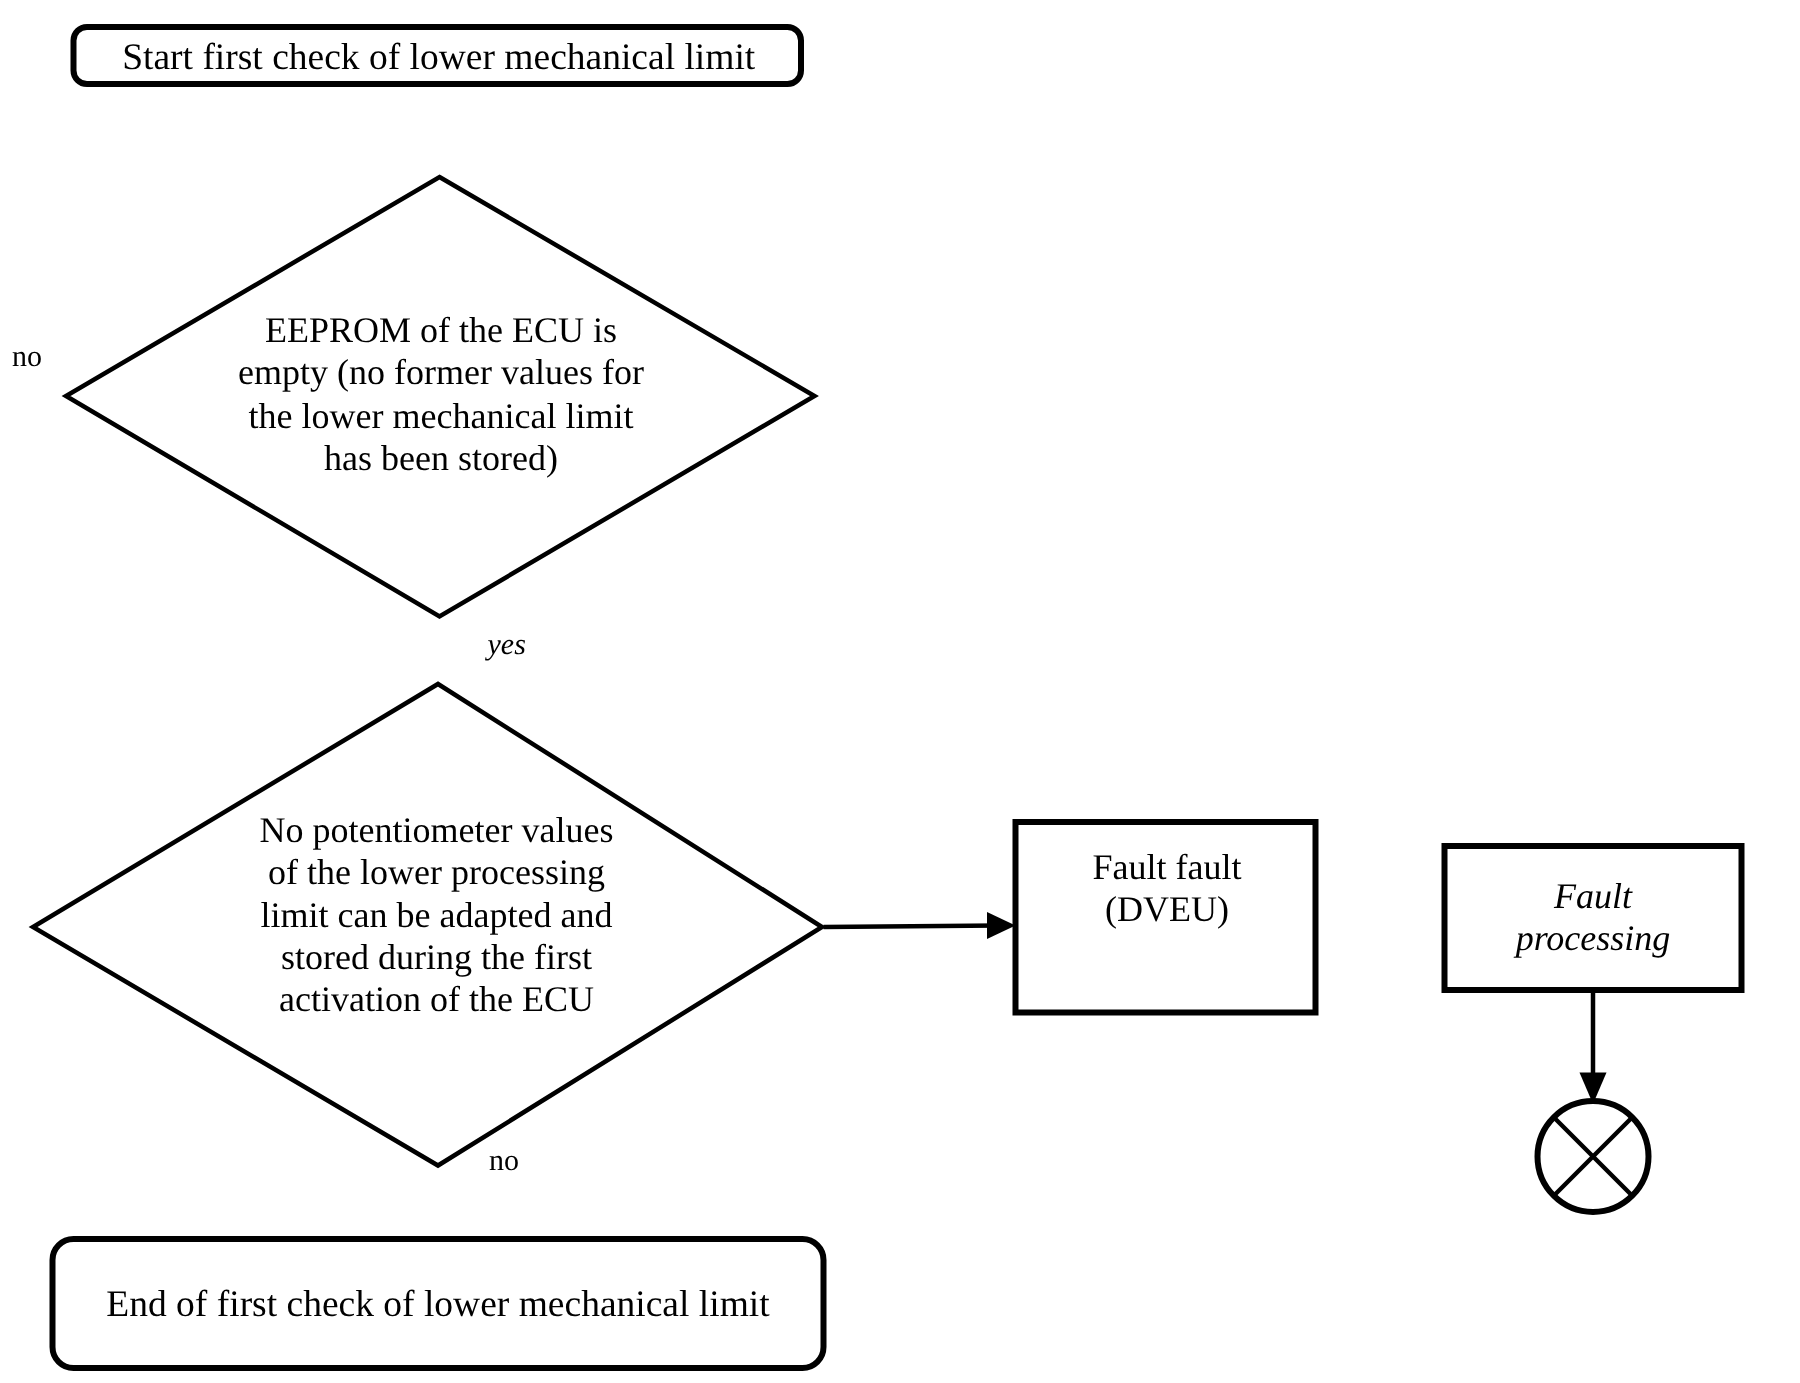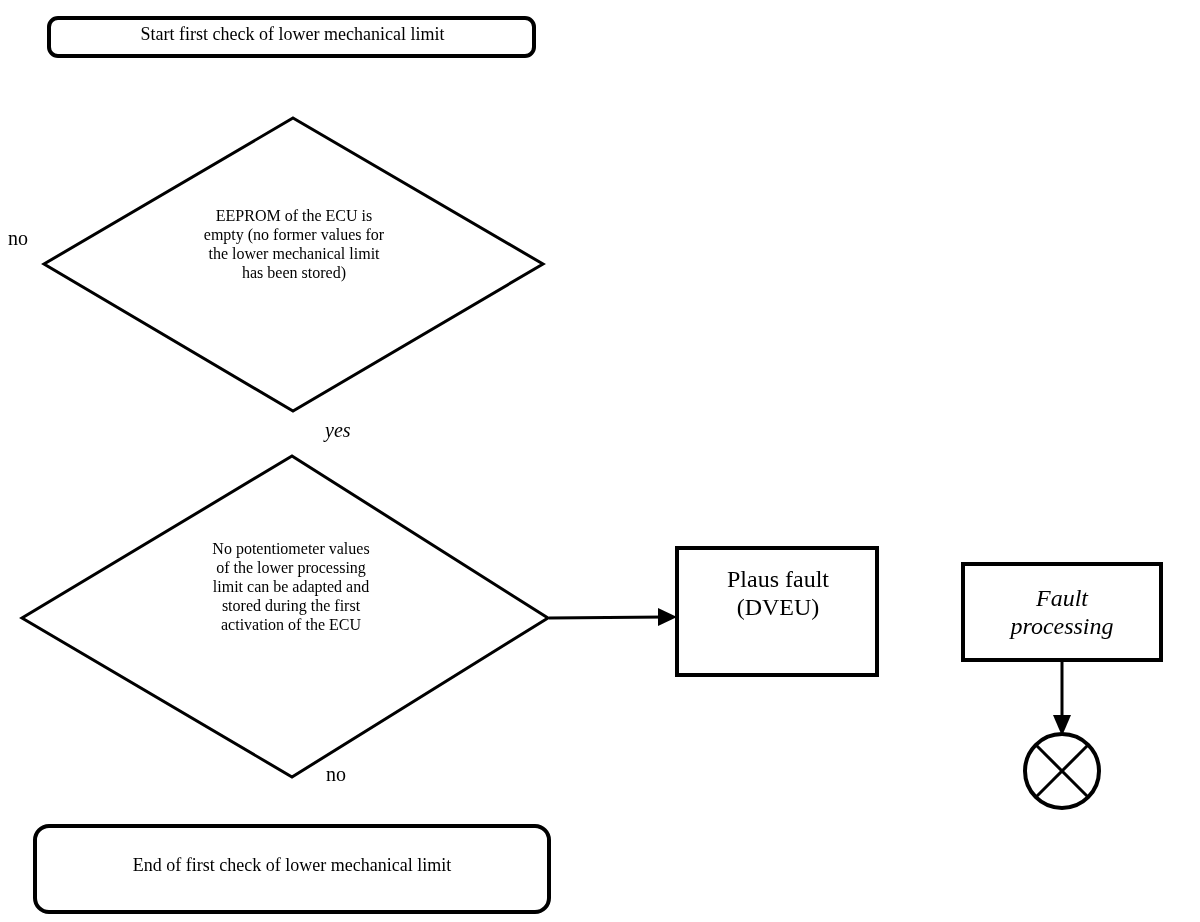--- a/index.html
+++ b/index.html
@@ -38,24 +38,24 @@
     stroke: none;
   }
   .txt {
     position: absolute;
     text-align: center;
     line-height: 1.18;
     color: #000000;
     white-space: pre-line;
   }
   .terminator-text {
-    font-size: 18px;
+    font-size: 25px;
   }
   .diamond-text {
-    font-size: 16px;
+    font-size: 24px;
   }
   .process-text {
     font-size: 24px;
   }
   .edge-label {
     font-size: 20px;
   }
 </style>
 </head>
 <body>
@@ -93,21 +93,21 @@
 empty (no former values for
 the lower mechanical limit
 has been stored)</div>
 
   <div class="txt diamond-text" style="left:145px; top:540px; width:292px;">No potentiometer values
 of the lower processing
 limit can be adapted and
 stored during the first
 activation of the ECU</div>
 
-  <div class="txt process-text" style="left:687px; top:565px; width:182px;">Plaus fault
+  <div class="txt process-text" style="left:687px; top:565px; width:182px;">Fault fault
 (DVEU)</div>
 
   <div class="txt process-text" style="left:972px; top:584px; width:180px;font-style:italic;">Fault
 processing</div>
 
   <div class="txt terminator-text" style="left:48px; top:855px; width:488px;">End of first check of lower mechanical limit</div>
 
   <div class="txt edge-label" style="left:8px; top:227px; width:46px; text-align:left;">no</div>
 
   <div class="txt edge-label" style="left:325px; top:419px; width:60px; text-align:left;font-style:italic;">yes</div>

